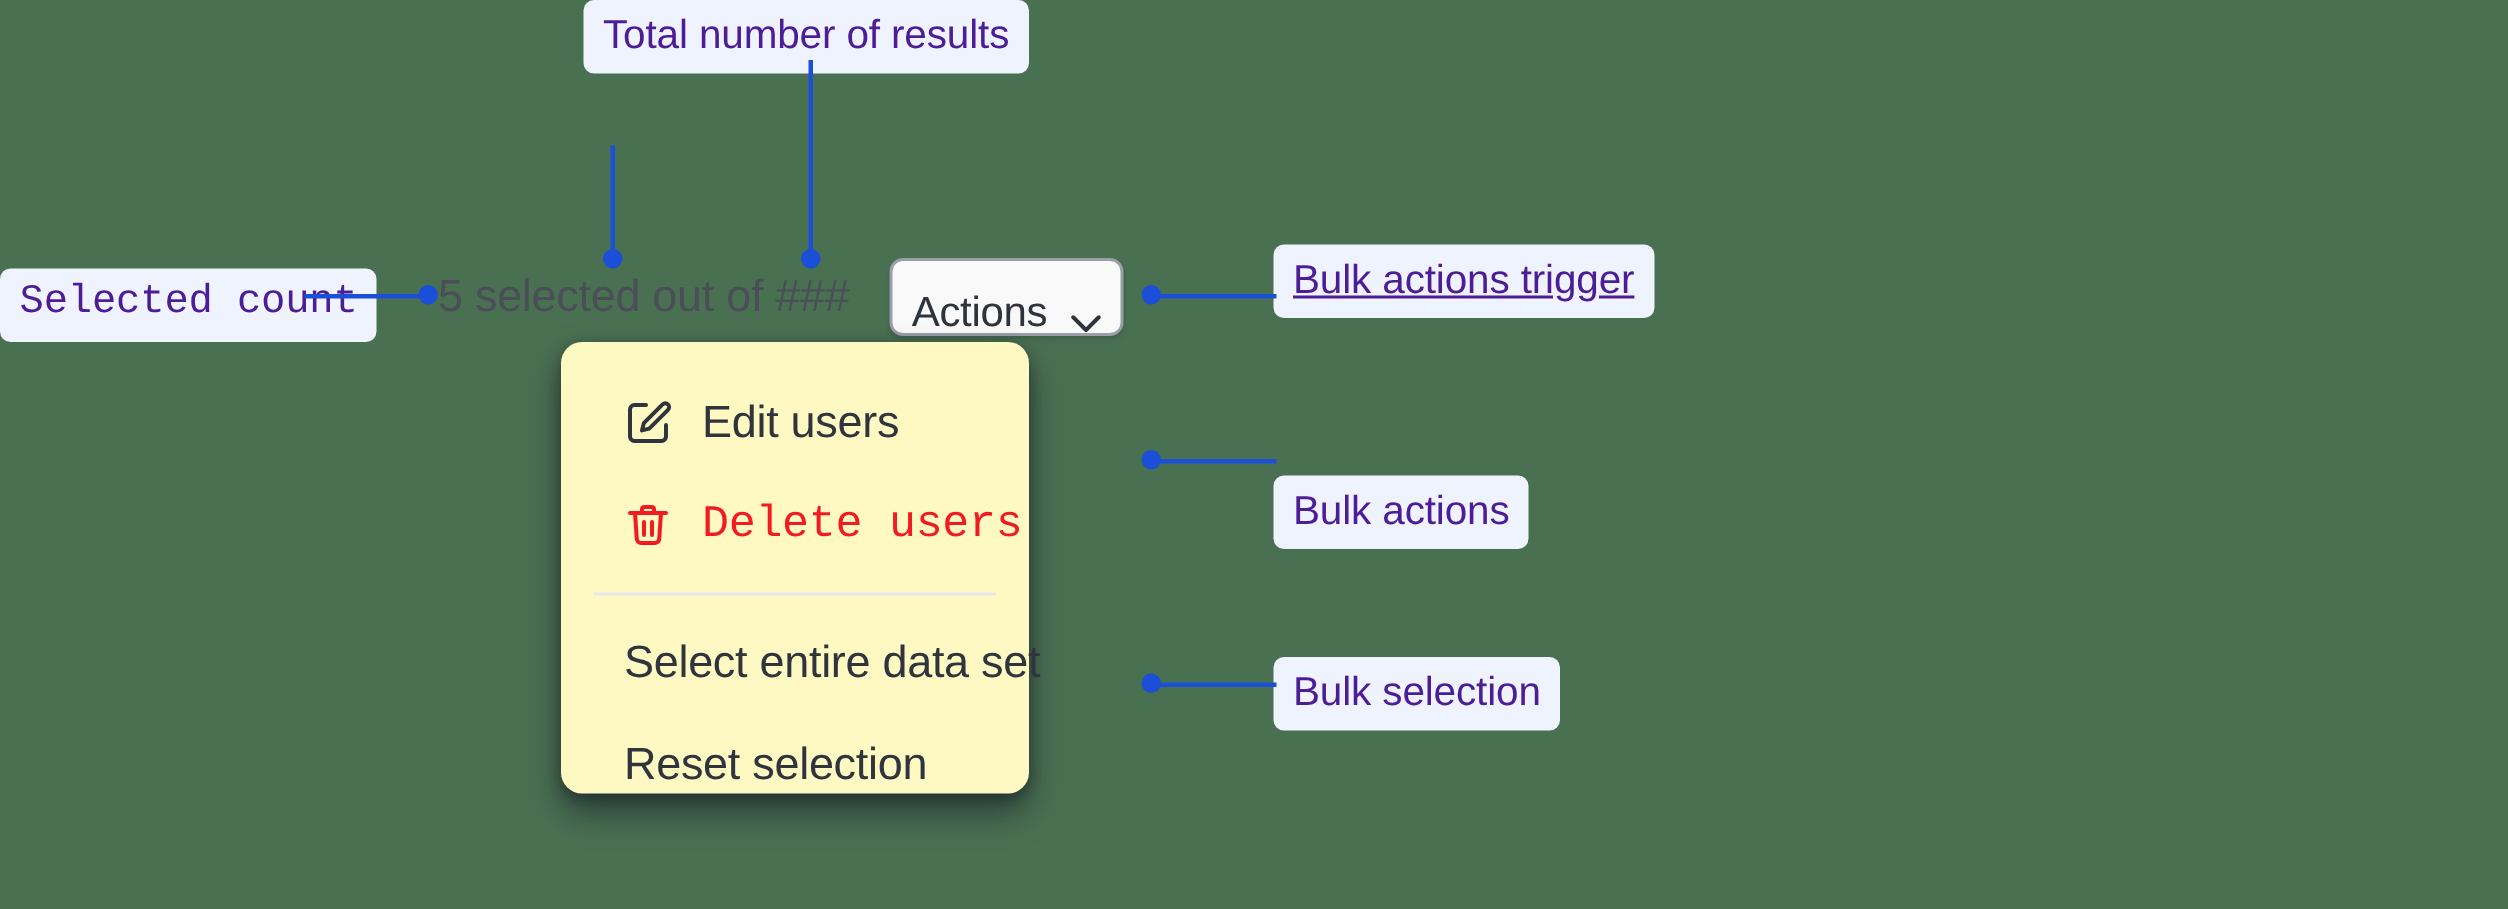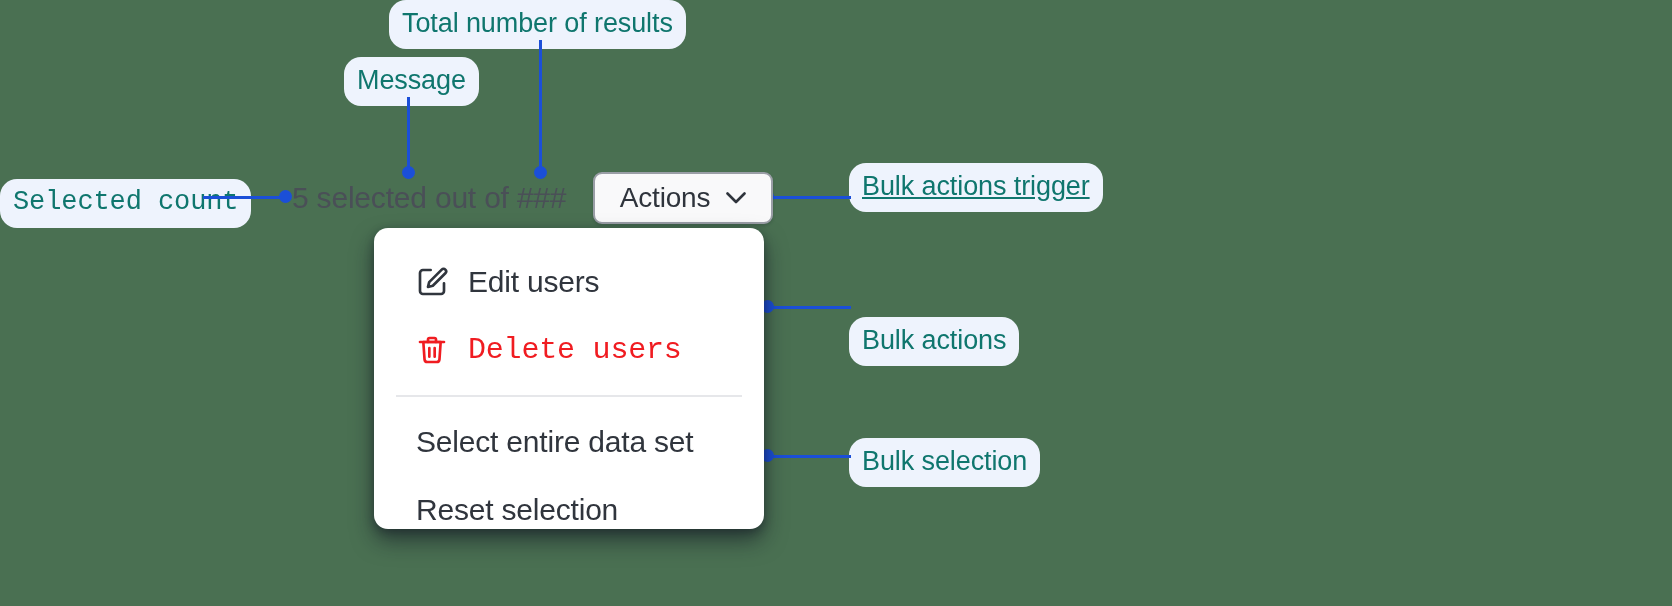--- a/index.html
+++ b/index.html
@@ -17,22 +17,22 @@
   #stage {
     position: relative;
     width: 1672px;
     height: 606px;
   }
 
   
   .chip {
     position: absolute;
     background: #eef3fd;
-    color: #0f766e;
-    border-radius: 17px;
+    color: #4c1d95;
+    border-radius: 7px;
     font-size: 27px;
     line-height: 1;
     font-weight: 400;
     padding: 10px 13px 12px 13px;
     white-space: nowrap;
     letter-spacing: -0.1px;
   }
 
   
   .conn-v {
@@ -62,28 +62,28 @@
     line-height: 36px;
     color: #4a4f57;
     white-space: nowrap;
     letter-spacing: -0.2px;
   }
 
   .actions-btn {
     position: absolute;
     left: 593px;
     top: 172px;
-    width: 180px;
+    width: 156px;
     height: 52px;
     box-sizing: border-box;
     background: #f9f9fa;
     border: 2px solid #9a9ea6;
     border-radius: 9px;
     display: flex;
-    align-items: center;
+    align-items: flex-end;
     justify-content: center;
     gap: 16px;
     cursor: pointer;
     box-shadow: 0 2px 3px rgba(20, 25, 40, 0.18);
   }
   .actions-btn .label {
     font-size: 28px;
     line-height: 1;
     color: #2f343c;
     letter-spacing: -0.2px;
@@ -92,24 +92,24 @@
     display: block;
     width: 20px;
     height: 12px;
   }
 
   
   .menu {
     position: absolute;
     left: 374px;
     top: 228px;
-    width: 390px;
+    width: 312px;
     height: 301px;
     box-sizing: border-box;
-    background: #ffffff;
+    background: #fef9c3;
     border-radius: 14px;
     box-shadow: 0 12px 22px rgba(16, 20, 34, 0.55),
                 0 3px 8px rgba(16, 20, 34, 0.35);
     padding-top: 20px;
   }
   .menu-item {
     display: flex;
     align-items: center;
     gap: 20px;
     height: 68px;
@@ -139,21 +139,20 @@
     margin: 11px 22px 11px 22px;
   }
 </style>
 </head>
 <body>
 
 <div id="stage">
 
   <div class="chip" style="left:389px; top:0px;">Total number of results</div>
 
-  <div class="chip" style="left:344px; top:57px;">Message</div>
 
   <div class="chip" style="left:0px; top:179px;font-family:Liberation Mono, monospace;">Selected count</div>
 
   <div class="chip" style="left:849px; top:163px;text-decoration:underline;">Bulk actions trigger</div>
 
   <div class="chip" style="left:849px; top:290px;margin-top:27px;">Bulk actions</div>
 
   <div class="chip" style="left:849px; top:438px;">Bulk selection</div>
 
   <div class="conn-v" style="left:539px; top:40px; height:132px;"></div>

